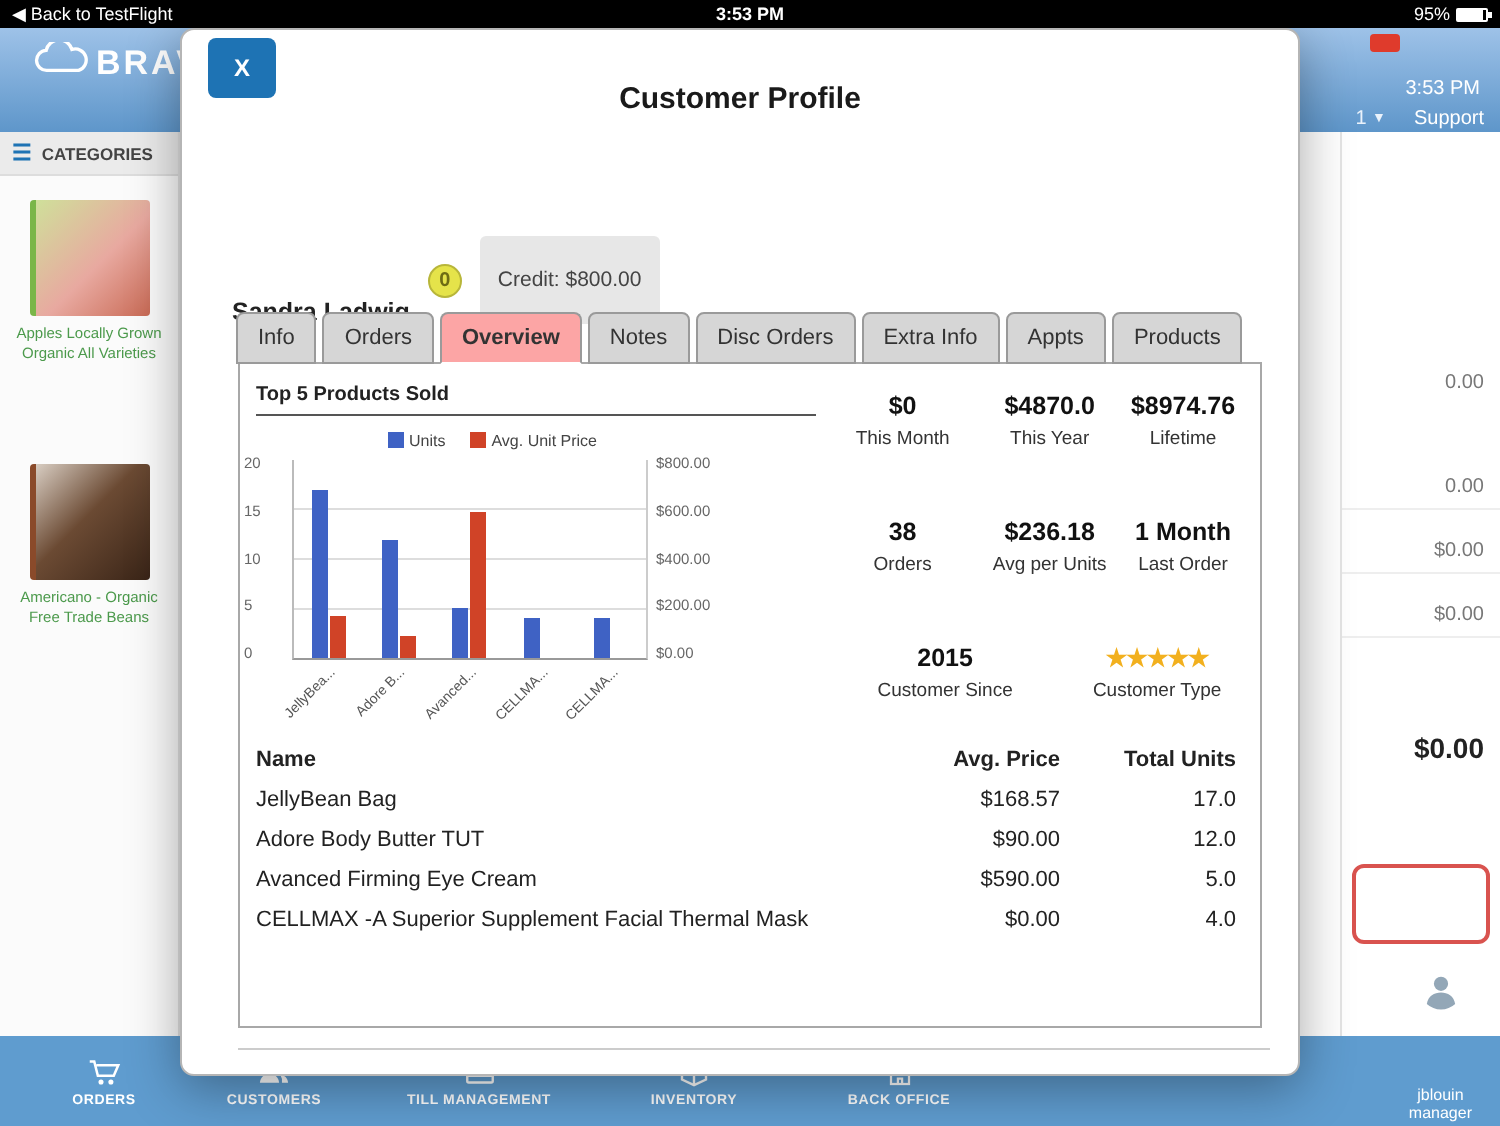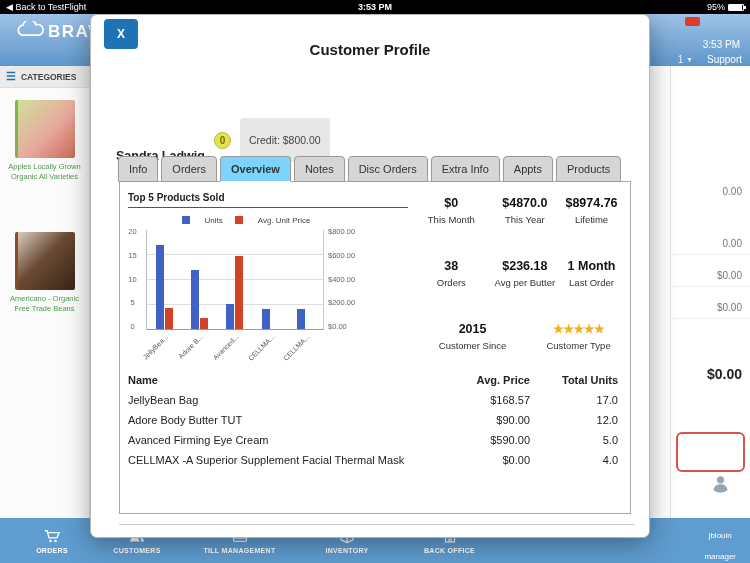--- a/index.html
+++ b/index.html
@@ -51,44 +51,44 @@
 .nav-item:nth-child(2){width:90px;}
 .nav-item:nth-child(3){width:115px;}
 .nav-item:nth-child(4){width:100px;}
 .nav-item:nth-child(5){width:105px;}
 .nav-icon{width:18px;height:18px;display:block;}
 .nav-icon svg{width:18px;height:18px;display:block;}
 .nav-label{font-size:7px;font-weight:bold;letter-spacing:.3px;white-space:nowrap;}
 .nav-user{position:absolute;right:14px;bottom:1px;display:flex;flex-direction:column;align-items:center;color:#fff;line-height:1.1;}
 .nav-avatar svg{width:23px;height:23px;display:block;}
 .nav-user-name{font-size:8px;margin-top:38px;}
-.nav-user-role{font-size:8px;margin-top:12px;}
+.nav-user-role{font-size:8px;}
 
 
 .modal{position:absolute;left:90px;top:14px;width:560px;height:524px;background:#fff;border:1px solid #b5b5b5;border-radius:7px;box-shadow:0 6px 26px rgba(0,0,0,.35);z-index:10;}
 .modal-close{position:absolute;left:13px;top:4px;width:34px;height:30px;background:#1e73b4;color:#fff;border:none;border-radius:4px;font-size:12px;font-weight:bold;font-family:"Liberation Sans",sans-serif;cursor:pointer;}
 .modal-title{margin-top:26px;text-align:center;font-size:15px;font-weight:bold;color:#1a1a1a;}
 .customer-row{position:absolute;left:25px;top:102px;display:flex;align-items:center;gap:9px;}
 .cust-name{font-size:12.5px;font-weight:bold;margin-top:32px;}
 .cust-badge{width:17px;height:17px;border-radius:50%;background:#e5e34a;border:1px solid #b8b63a;color:#6e6c14;font-size:10px;font-weight:bold;display:flex;align-items:center;justify-content:center;}
 .cust-credit{background:#e7e7e7;color:#444;font-size:10.5px;padding:16px 9px;border-radius:3px;}
 .tabs{position:absolute;left:27px;top:141px;display:flex;z-index:2;}
 .tab{height:26px;display:flex;align-items:center;padding:0 10px;font-size:11px;color:#333;background:#d6d6d6;border:1px solid #9a9a9a;border-radius:4px 4px 0 0;margin-right:3px;cursor:pointer;}
-.tab.active{background:#7dd3fc;font-weight:bold;border-bottom-color:#fff;}
+.tab.active{background:#fca5a5;font-weight:bold;border-bottom-color:#fff;}
 .panel{position:absolute;left:28px;top:166px;width:512px;height:333px;border:1px solid #a8a8a8;background:#fff;z-index:1;}
 
 
 .chart-head{position:absolute;left:8px;top:10px;width:280px;padding-bottom:4px;border-bottom:1px solid #555;font-size:10px;font-weight:bold;}
 .chart{position:absolute;left:2px;top:34px;width:248px;}
 .legend{display:flex;justify-content:center;gap:12px;font-size:8px;color:#444;margin-bottom:5px;}
-.legend-item{display:flex;gap:15px;}
+.legend-item{display:flex;gap:3px;}
 .sq{display:inline-block;width:8px;height:8px;}
 .chart-body{display:flex;}
 .yaxis,.raxis{display:flex;flex-direction:column;justify-content:space-between;font-size:7.5px;color:#666;height:104px;margin-top:-3px;}
-.yaxis{width:24px;align-items:center;padding-right:3px;}
+.yaxis{width:24px;align-items:flex-start;padding-right:3px;}
 .raxis{width:40px;align-items:flex-start;padding-left:4px;}
 .plot{position:relative;width:178px;height:100px;border-left:1px solid #bbb;border-right:1px solid #ccc;border-bottom:1px solid #999;background-image:repeating-linear-gradient(to top,transparent 0,transparent 24px,#ddd 24px,#ddd 25px);}
 .groups{position:absolute;left:0;right:0;top:0;bottom:0;display:flex;justify-content:space-around;}
 .group{display:flex;align-items:flex-end;gap:1px;height:100%;}
 .bar{width:8px;}
 .xlabels{display:flex;margin-left:24px;width:178px;height:36px;}
 .xlab{flex:1;position:relative;}
 .xlab span{position:absolute;right:50%;top:2px;transform:rotate(-45deg);transform-origin:top right;font-size:7px;color:#555;white-space:nowrap;}
 
 
@@ -340,21 +340,21 @@
               <div class="l">Lifetime</div>
             </div>
           </div>
           <div class="stats-row row1">
             <div class="stat">
               <div class="v">38</div>
               <div class="l">Orders</div>
             </div>
             <div class="stat">
               <div class="v">$236.18</div>
-              <div class="l">Avg per Butter</div>
+              <div class="l">Avg per Units</div>
             </div>
             <div class="stat">
               <div class="v">1 Month</div>
               <div class="l">Last Order</div>
             </div>
           </div>
           <div class="stats-row row2">
             <div class="stat">
               <div class="v">2015</div>
               <div class="l">Customer Since</div>

